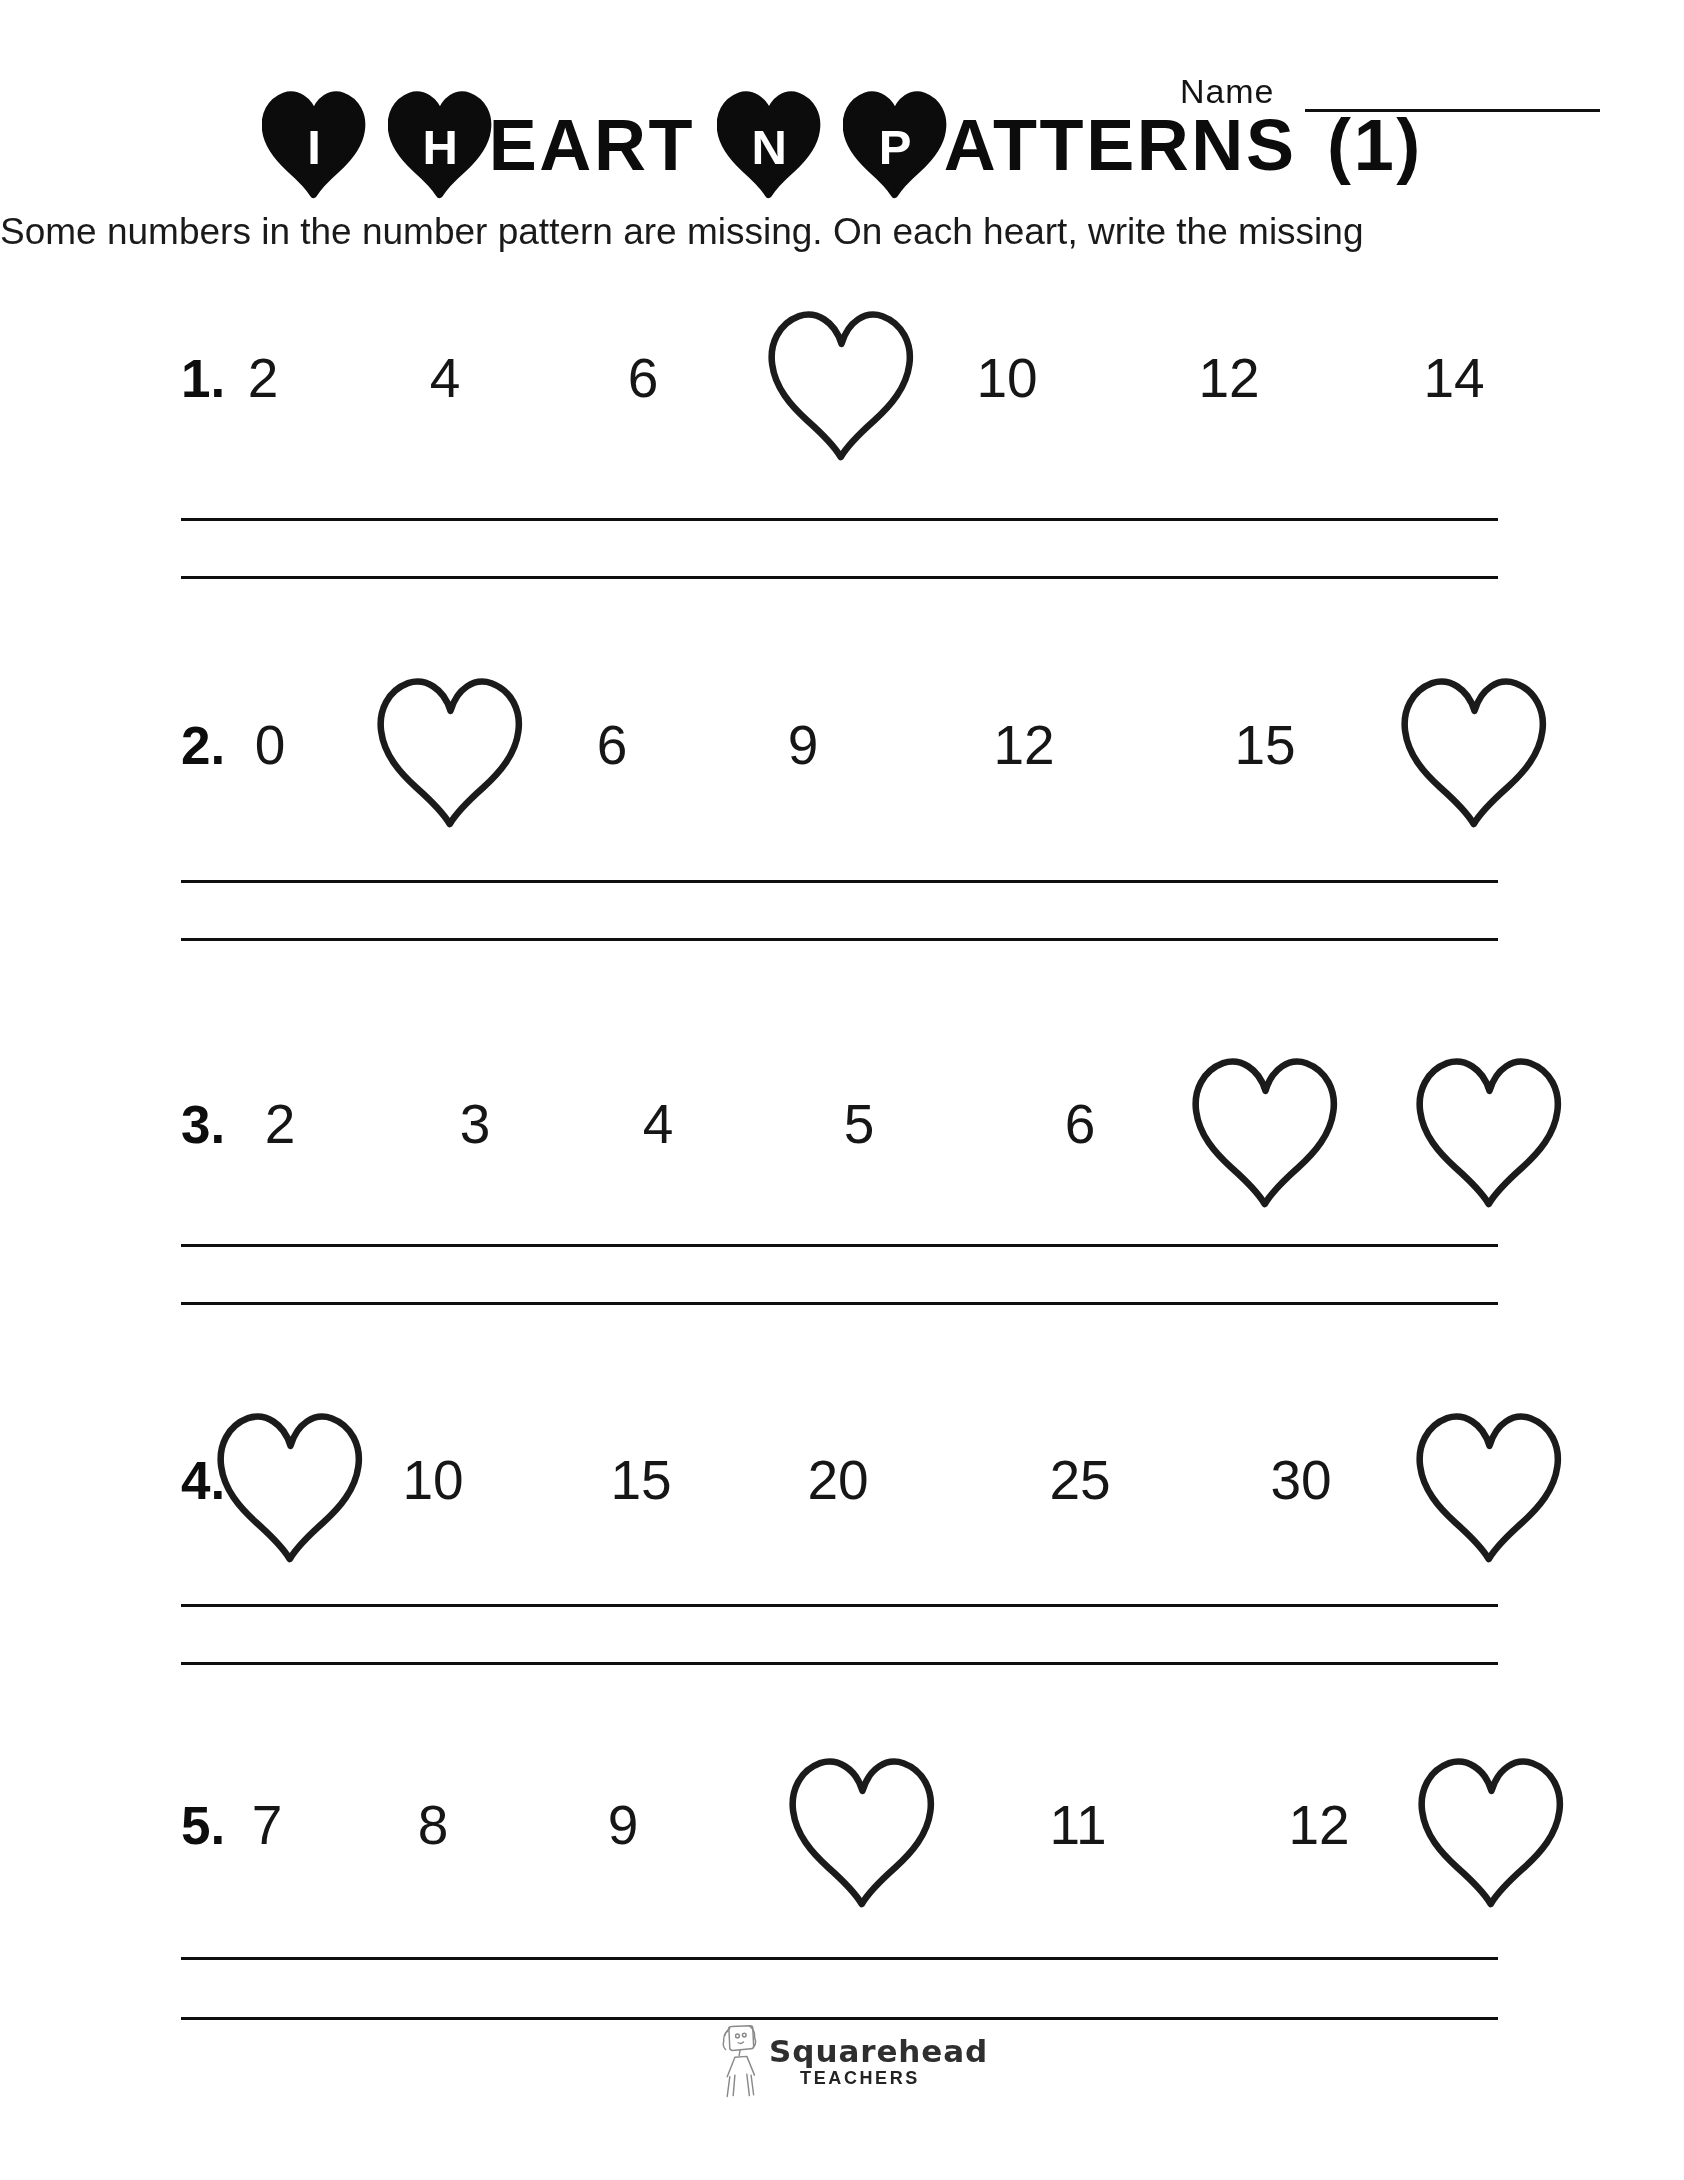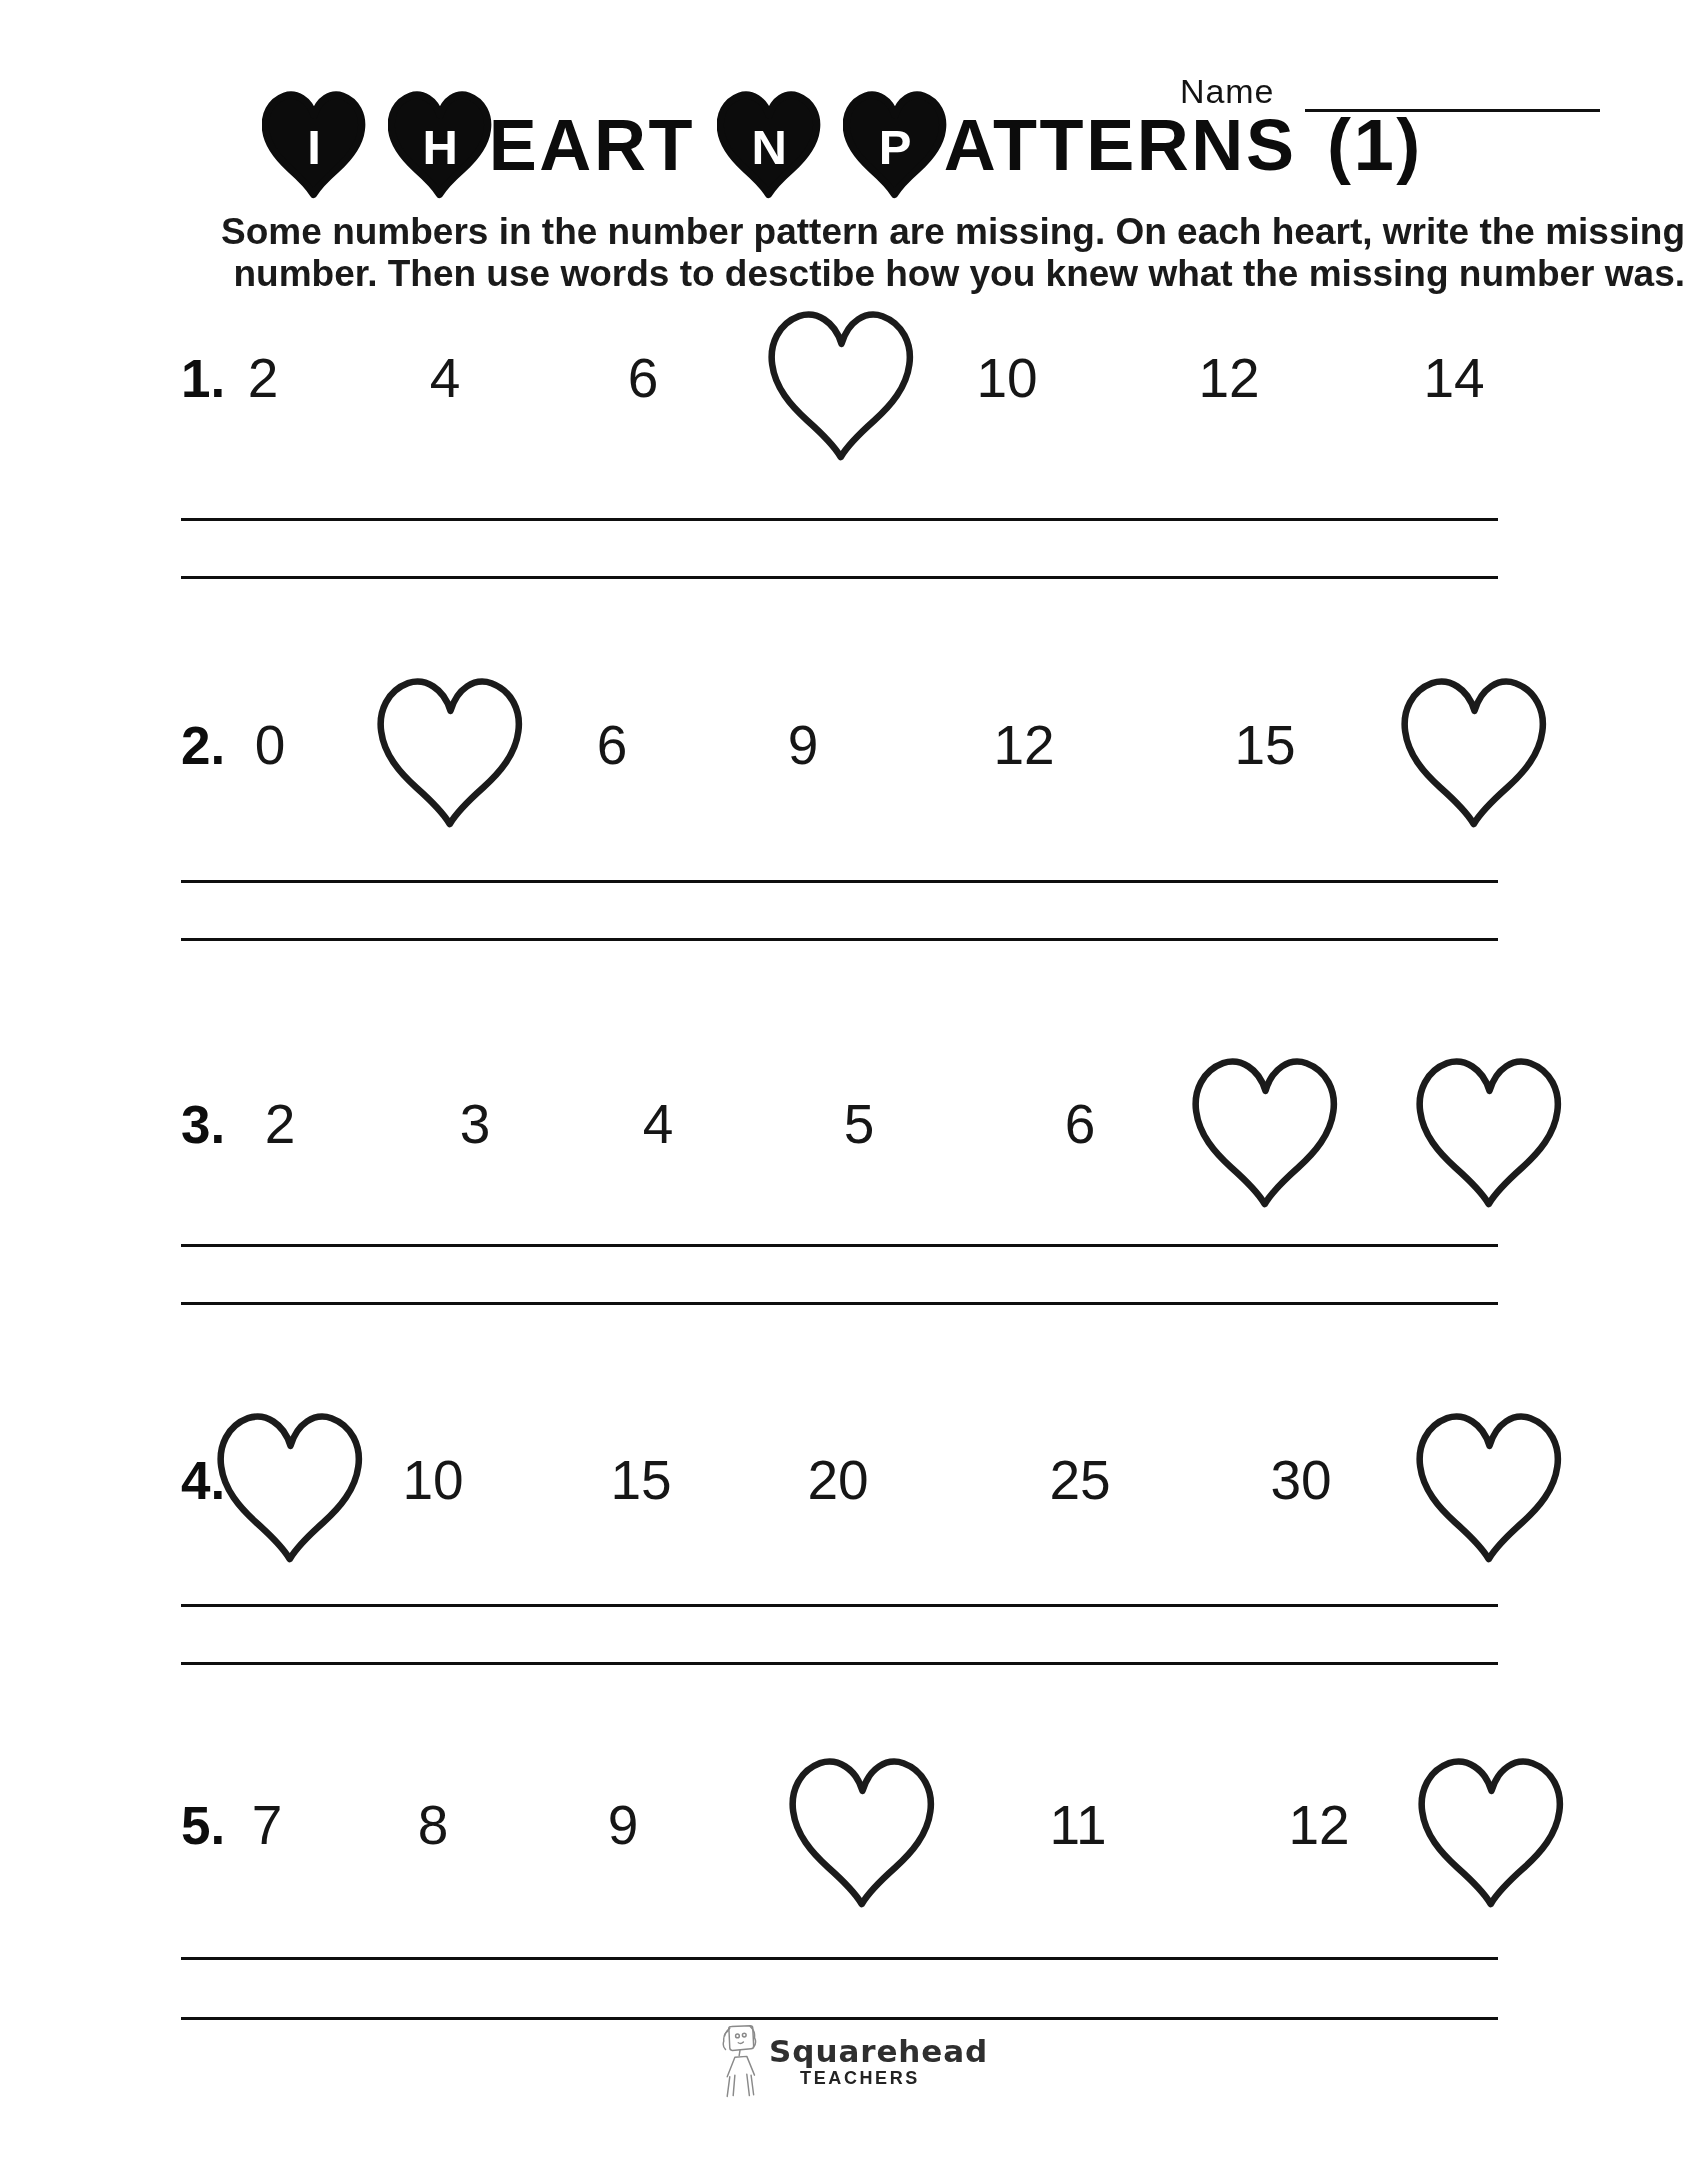--- a/index.html
+++ b/index.html
@@ -34,22 +34,22 @@
     transform:translate(-50%,-50%);
     font-size:49px; font-weight:900; color:#ffffff; line-height:1;
   }
   .title-word{
     font-size:72px; font-weight:900; letter-spacing:2.6px; line-height:1;
     margin:0 0 19px -3.4px; color:#0c0c0c; white-space:nowrap;
   }
   .title-suffix{margin-left:8.5px;}
   
   .instr{
-    position:absolute; left:0; right:0; text-align:right;
-    font-size:37px; line-height:42px; color:#1a1a1a; font-weight:700;
+    position:absolute; left:0; right:0; text-align:left;
+    font-size:37px; line-height:42px; color:#1a1a1a; font-weight:400;
   }
   #instr-1{top:211px;}
   #instr-2{top:253px;}
   
   .plabel{
     position:absolute; transform:translateY(-50%);
     font-size:53px; font-weight:700; color:#0d0d0d; line-height:1;
   }
   .num{
     position:absolute; transform:translate(-50%,-50%);
@@ -117,21 +117,20 @@
             <path d="M50 24 C45.5 9 33 1.5 21.5 5.5 C8 10.5 1.5 24 3.5 38 C5.5 53.5 16 65.5 27 75.5 C36 83.5 44.5 91.5 49.5 100 C54.5 91.5 63 83.5 72 75.5 C83 65.5 93.5 53.5 95.5 38 C97.5 24 91 10.5 77.5 5.5 C66 1.5 54.5 9 50 24 Z" fill="#0c0c0c" stroke="#0c0c0c" stroke-width="7" stroke-linejoin="round"></path>
           </svg>
           <span class="heart-letter">P</span>
         </span>
         <span class="title-word">ATTERNS</span>
       </span>
       <span class="title-word title-suffix">(1)</span>
     </div>
 
   <div id="instr-1" class="instr">Some numbers in the number pattern are missing. On each heart, write the missing</div>
-  <div id="instr-2" class="instr">number. Then use words to desctibe how you knew what the missing number was.</div>
 
   <div id="footer">
     <svg id="logo-person" viewBox="0 0 56 88" fill="none" stroke="#8a8a8a" stroke-width="1.7" stroke-linecap="round" stroke-linejoin="round">
       <path d="M15 6 Q14 3 18 3 L40 2 Q43 2 43 5 L44 26 Q44 29 41 29 L19 31 Q16 31 16 28 Z"></path>
       <path d="M14 8 Q8 12 9 20 Q7 26 11 30"></path>
       <path d="M16 5 Q11 8 10 14"></path>
       <path d="M40 3 Q46 8 45 16 Q48 22 44 27"></path>
       <circle cx="25" cy="14" r="2.2"></circle>
       <circle cx="33" cy="13" r="2.2"></circle>
       <path d="M26 22 Q29 24 32 21"></path>

